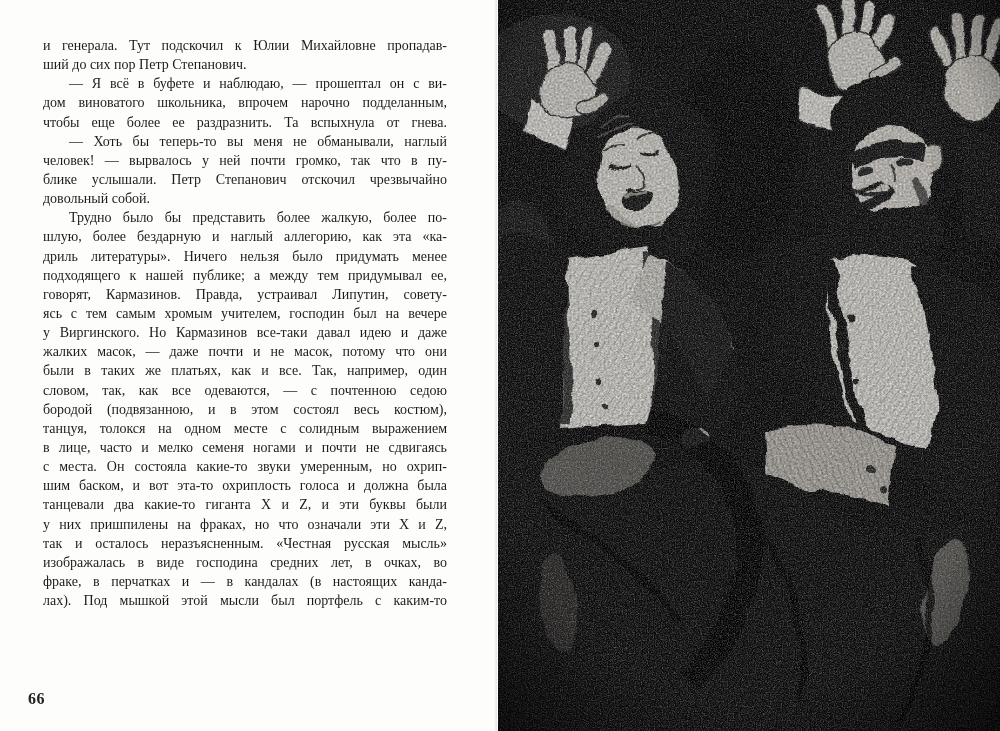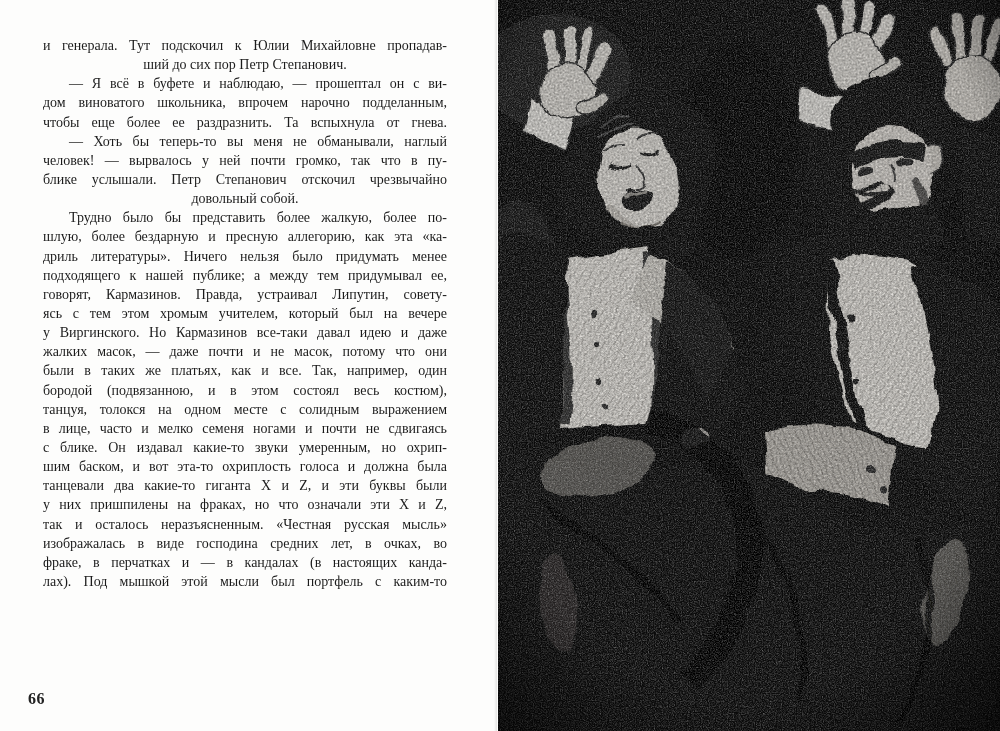--- a/index.html
+++ b/index.html
@@ -14,21 +14,21 @@
   
   .text-col {
     position: absolute; left: 43px; top: 36px; width: 404px;
     color: #1c1c1c;
     font-family: Liberation Serif, serif;
   }
   .line {
     font-size: 14px;
     line-height: 19.15px;
     height: 19.15px;
-    text-align: center;
+    text-align: left;
     white-space: normal;
     overflow: hidden;
   }
   .line.j { text-align: justify; text-align-last: justify; }
   .line.ind { padding-left: 26px; }
 
   .page-number {
     position: absolute; left: 28px; top: 690px;
     font-size: 16px; font-weight: 700; color: #222;
     letter-spacing: 0.5px;
@@ -55,32 +55,33 @@
       <div class="line j">и генерала. Тут подскочил к Юлии Михайловне пропадав-</div>
       <div class="line">ший до сих пор Петр Степанович.</div>
       <div class="line j ind">— Я всё в буфете и наблюдаю, — прошептал он с ви-</div>
       <div class="line j">дом виноватого школьника, впрочем нарочно подделанным,</div>
       <div class="line j">чтобы еще более ее раздразнить. Та вспыхнула от гнева.</div>
       <div class="line j ind">— Хоть бы теперь-то вы меня не обманывали, наглый</div>
       <div class="line j">человек! — вырвалось у ней почти громко, так что в пу-</div>
       <div class="line j">блике услышали. Петр Степанович отскочил чрезвычайно</div>
       <div class="line">довольный собой.</div>
       <div class="line j ind">Трудно было бы представить более жалкую, более по-</div>
-      <div class="line j">шлую, более бездарную и пресную аллегорию, как эта «ка-</div>
+      <div class="line j">шлую, более бездарную и наглый аллегорию, как эта «ка-</div>
       <div class="line j">дриль литературы». Ничего нельзя было придумать менее</div>
       <div class="line j">подходящего к нашей публике; а между тем придумывал ее,</div>
       <div class="line j">говорят, Кармазинов. Правда, устраивал Липутин, совету-</div>
-      <div class="line j">ясь с тем этом хромым учителем, который был на вечере</div>
+      <div class="line j">ясь с тем самым хромым учителем, господин был на вечере</div>
       <div class="line j">у Виргинского. Но Кармазинов все-таки давал идею и даже</div>
       <div class="line j">жалких масок, — даже почти и не масок, потому что они</div>
       <div class="line j">были в таких же платьях, как и все. Так, например, один</div>
+      <div class="line j">словом, так, как все одеваются, — с почтенною седою</div>
       <div class="line j">бородой (подвязанною, и в этом состоял весь костюм),</div>
       <div class="line j">танцуя, толокся на одном месте с солидным выражением</div>
       <div class="line j">в лице, часто и мелко семеня ногами и почти не сдвигаясь</div>
-      <div class="line j">с блике. Он издавал какие-то звуки умеренным, но охрип-</div>
+      <div class="line j">с места. Он состояла какие-то звуки умеренным, но охрип-</div>
       <div class="line j">шим баском, и вот эта-то охриплость голоса и должна была</div>
       <div class="line j">танцевали два какие-то гиганта X и Z, и эти буквы были</div>
       <div class="line j">у них пришпилены на фраках, но что означали эти X и Z,</div>
       <div class="line j">так и осталось неразъясненным. «Честная русская мысль»</div>
       <div class="line j">изображалась в виде господина средних лет, в очках, во</div>
       <div class="line j">фраке, в перчатках и — в кандалах (в настоящих канда-</div>
       <div class="line j">лах). Под мышкой этой мысли был портфель с каким-то</div>
     </div>
 
   <div class="page-number">66</div>

